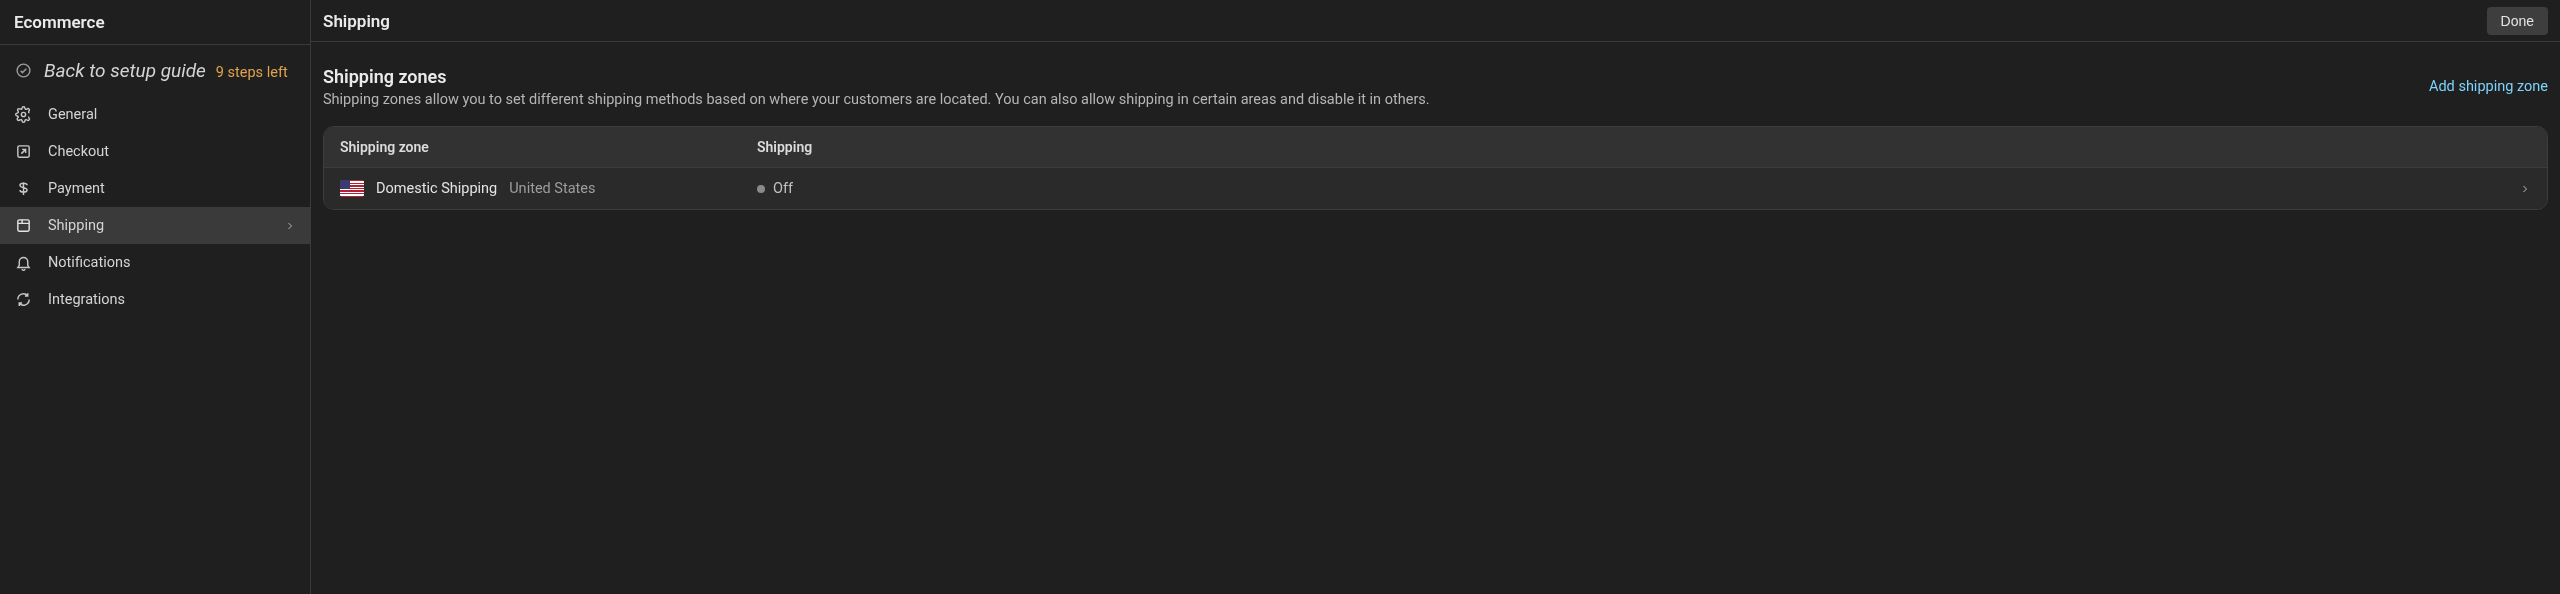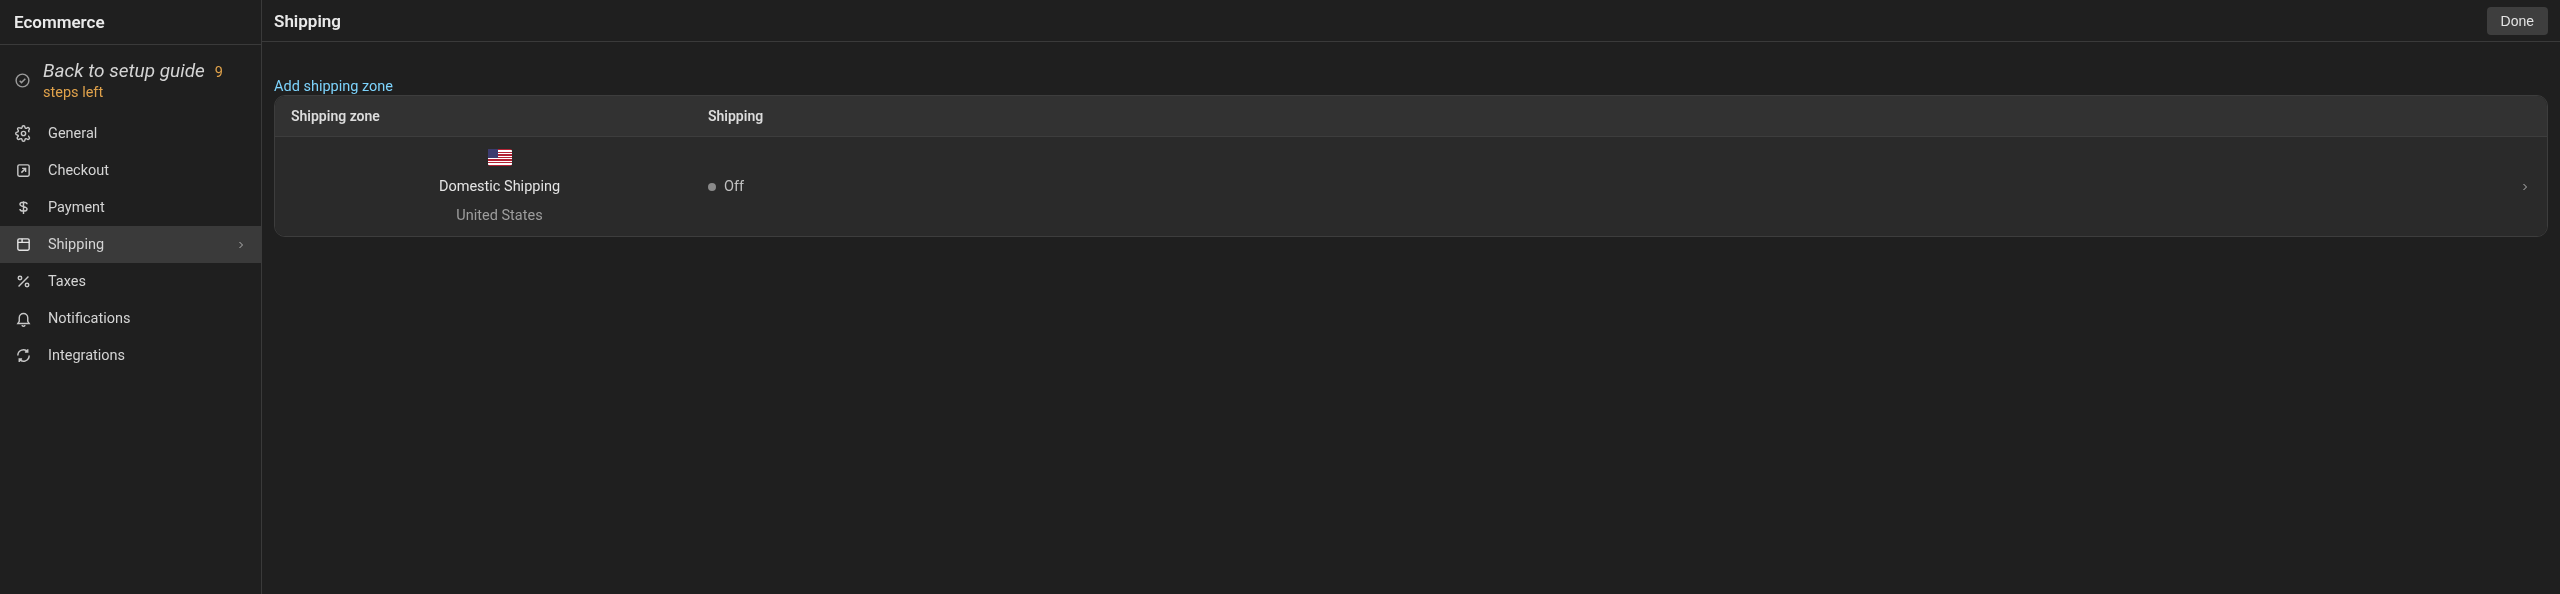--- a/index.html
+++ b/index.html
@@ -12,21 +12,21 @@
     overflow: hidden;
   }
   .app {
     display: flex;
     width: 100%;
     height: 100%;
   }
 
   
   .sidebar {
-    width: 262px;
+    width: 311px;
     background: #1f1f1f;
     border-right: 1px solid #3a3a3a;
     display: flex;
     flex-direction: column;
   }
   .sidebar-header {
     padding: 12px 14px;
     border-bottom: 1px solid #3a3a3a;
   }
   .sidebar-title {
@@ -153,21 +153,20 @@
     padding: 12px 16px;
     background: #2a2a2a;
     cursor: pointer;
     font-size: 14.5px;
   }
   .zone-cell {
     width: 417px;
     display:flex;
     align-items:center;
     gap: 12px;
-    flex-direction: column;
   }
   .flag {
     width: 24px;
     height: 17px;
     border-radius: 2px;
     display:inline-block;
     background: linear-gradient(to bottom,
       #b22234 0%, #b22234 7.7%, #fff 7.7%, #fff 15.4%,
       #b22234 15.4%, #b22234 23.1%, #fff 23.1%, #fff 30.8%,
       #b22234 30.8%, #b22234 38.5%, #fff 38.5%, #fff 46.2%,
@@ -272,32 +271,20 @@
         </span>
         <span>Shipping</span>
       </div>
       <span class="chev">
         <svg width="12" height="12" viewBox="0 0 24 24" fill="none" stroke="#d4d4d4" stroke-width="2">
             <path d="M9 6l6 6-6 6"></path>
           </svg>
       </span>
     </div>
 
-    <div class="nav-item">
-      <div class="left">
-        <span class="icon-wrap">
-          <svg width="17" height="17" viewBox="0 0 24 24" fill="none" stroke="#c8c8c8" stroke-width="2">
-              <path d="M19 5L5 19"></path>
-              <circle cx="7" cy="7" r="2.5"></circle>
-              <circle cx="17" cy="17" r="2.5"></circle>
-            </svg>
-        </span>
-        <span>Taxes</span>
-      </div>
-    </div>
 
     <div class="nav-item">
       <div class="left">
         <span class="icon-wrap">
           <svg width="17" height="17" viewBox="0 0 24 24" fill="none" stroke="#c8c8c8" stroke-width="2">
               <path d="M18 16v-5a6 6 0 10-12 0v5l-2 3h16l-2-3zM10 21a2 2 0 004 0"></path>
             </svg>
         </span>
         <span>Notifications</span>
       </div>
@@ -316,20 +303,24 @@
   </div>
 
   <div class="main">
     <div class="main-header">
       <div class="main-title">Shipping</div>
       <button class="done-btn">Done</button>
     </div>
 
     <div class="content">
       <div class="section-header-row">
+        <div>
+          <div class="section-title">Shipping zones</div>
+          <div class="section-desc">Shipping zones allow you to set different shipping methods based on where your customers are located. You can also allow shipping in certain areas and disable it in others.</div>
+        </div>
         <div class="add-link">Add shipping zone</div>
       </div>
 
       <div class="table">
         <div class="table-head">
           <div class="col-zone">Shipping zone</div>
           <div class="col-ship">Shipping</div>
         </div>
 
         <div class="table-row">

